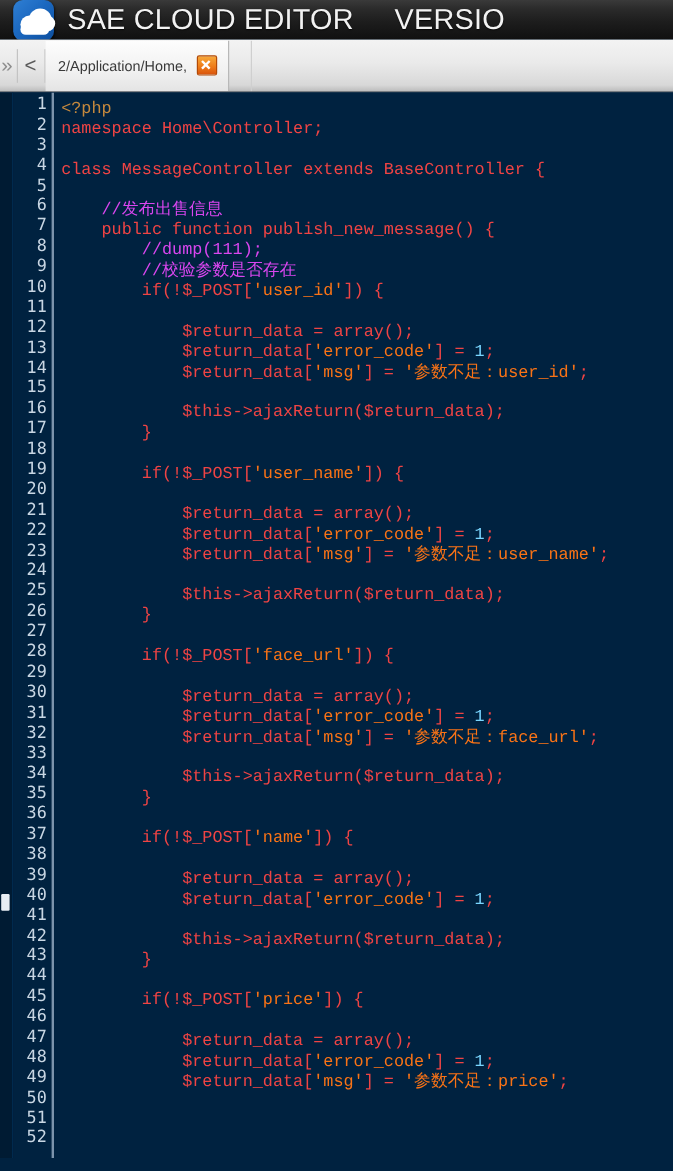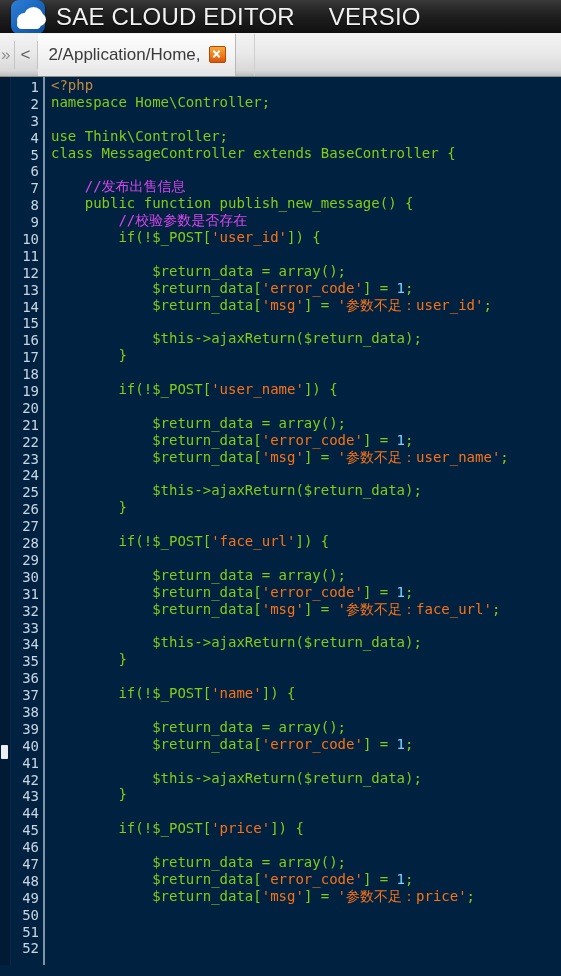--- a/index.html
+++ b/index.html
@@ -93,21 +93,21 @@
   #tab-item {
     display: flex;
     align-items: center;
     height: 42px;
     padding: 0 9px 0 10px;
     background: linear-gradient(to bottom,#fdfdfd 0%,#f1f1f1 60%,#e4e4e4 100%);
     border-right: 1px solid #b8b8b8;
   }
   #tab-label {
     color: #3a3a3a;
-    font-size: 17px;
+    font-size: 12px;
     white-space: nowrap;
     margin-right: 8px;
   }
   #tab-close {
     width: 15px;
     height: 15px;
     background: linear-gradient(to bottom,#f7a93a 0%,#ef7d1a 55%,#d9540c 100%);
     border: 1px solid #b34a06;
     border-radius: 2px;
     position: relative;
@@ -170,33 +170,34 @@
   .lineno {
     color: #c8d6e3;
     font-size: 14px;
     line-height: 16.9px;
     height: 16.9px;
     padding-right: 4px;
     white-space: nowrap;
   }
   #code {
     flex: 1;
-    padding-top: 0;
+    padding-top: 6px;
     padding-left: 6px;
     box-sizing: border-box;
     overflow: hidden;
+    font-family: Liberation Mono, monospace;
   }
   .codeline {
     font-size: 14px;
     line-height: 16.9px;
     height: 16.9px;
     white-space: pre;
     color: #e3eaf2;
   }
-  .tok-plain   { color: #84cc16; margin-top: 45px; }
+  .tok-plain   { color: #ef4444; margin-top: 45px; }
   .tok-tag     { color: #c5893d; }
   .tok-comment { color: #d946ef; }
   .tok-string  { color: #f97316; }
   .tok-num     { color: #79d6ff; }
 </style>
 </head>
 <body>
 
 <div id="titlebar">
   <div id="logo">
@@ -274,25 +275,25 @@
       <div class="lineno">48</div>
       <div class="lineno">49</div>
       <div class="lineno">50</div>
       <div class="lineno">51</div>
       <div class="lineno">52</div>
     </div>
   <div id="code">
       <div class="codeline"><span class="tok-tag">&lt;?php</span></div>
       <div class="codeline"><span class="tok-plain">namespace Home\Controller;</span></div>
       <div class="codeline">&nbsp;</div>
-      <div class="codeline"><span class="tok-plain">use Think\Controller;</span></div>
       <div class="codeline"><span class="tok-plain">class MessageController extends BaseController {</span></div>
       <div class="codeline">&nbsp;</div>
       <div class="codeline"><span class="tok-comment">    //发布出售信息</span></div>
       <div class="codeline"><span class="tok-plain">    public function publish_new_message() {</span></div>
+      <div class="codeline"><span class="tok-comment">        //dump(111);</span></div>
       <div class="codeline"><span class="tok-comment">        //校验参数是否存在</span></div>
       <div class="codeline"><span class="tok-plain">        if(!$_POST[</span><span class="tok-string">'user_id'</span><span class="tok-plain">]) {</span></div>
       <div class="codeline">&nbsp;</div>
       <div class="codeline"><span class="tok-plain">            $return_data = array();</span></div>
       <div class="codeline"><span class="tok-plain">            $return_data[</span><span class="tok-string">'error_code'</span><span class="tok-plain">] = </span><span class="tok-num">1</span><span class="tok-plain">;</span></div>
       <div class="codeline"><span class="tok-plain">            $return_data[</span><span class="tok-string">'msg'</span><span class="tok-plain">] = </span><span class="tok-string">'参数不足：user_id'</span><span class="tok-plain">;</span></div>
       <div class="codeline">&nbsp;</div>
       <div class="codeline"><span class="tok-plain">            $this-&gt;ajaxReturn($return_data);</span></div>
       <div class="codeline"><span class="tok-plain">        }</span></div>
       <div class="codeline">&nbsp;</div>

